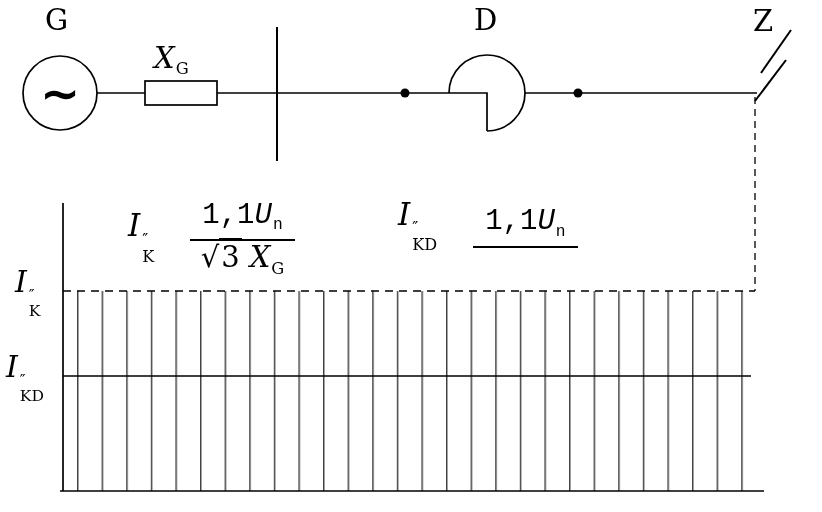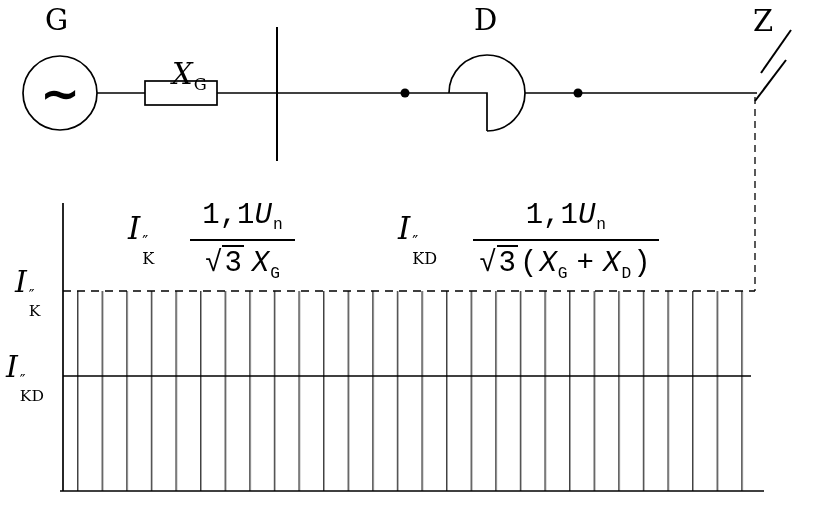--- a/index.html
+++ b/index.html
@@ -16,21 +16,21 @@
   .stack {
     display: inline-flex; flex-direction: column; align-items: flex-start;
     font-size: 0.52em; font-style: normal; line-height: 1.05;
     vertical-align: -0.52em; margin-left: 2px;
   }
   .ylab { font-size: 30px; line-height: 1; }
   .math { font-size: 29px; line-height: 1; display: flex; align-items: center; }
   .math .lhs { margin-right: 36px; font-size: 31px; white-space: nowrap; }
   .frac { display: inline-flex; flex-direction: column; }
   .frac .num { border-bottom: 2px solid #000; padding: 2px 12px 6px; text-align: center; white-space: nowrap; font-family: Liberation Mono, monospace; }
-  .frac .den { padding: 8px 6px 0; text-align: center; white-space: nowrap; font-family: Liberation Mono, monospace; }
+  .frac .den { padding: 2px 6px 0; text-align: center; white-space: nowrap; }
   .radicand { border-top: 2px solid #000; padding: 0 2px; }
   .sp-l { margin-left: 8px; }
   .plus { margin: 0 9px; }
   .paren { margin: 0 2px; }
   .gen-sym {
     font-family: "DejaVu Sans", "Liberation Sans", sans-serif;
     font-weight: bold; font-size: 48px;
     display: flex; align-items: center; justify-content: center;
   }
 </style>
@@ -63,21 +63,21 @@
     <line x1="63" y1="203" x2="63" y2="491" stroke="#000" stroke-width="1.7"></line>
     <line x1="60" y1="491" x2="764" y2="491" stroke="#000" stroke-width="1.7"></line>
     <rect x="77" y="291" width="668" height="200" fill="url(#vhatch)"></rect>
     <line x1="63" y1="291" x2="755" y2="291" stroke="#000" stroke-width="1.3" stroke-dasharray="8 6"></line>
     <line x1="63" y1="376" x2="751" y2="376" stroke="#000" stroke-width="1.6"></line>
   </svg>
 
   <div class="abs lbl" style="left:45px; top:6px;">G</div>
   <div class="abs gen-sym" style="left:24px; top:60px; width:72px; height:66px;">∼</div>
 
-  <div class="abs lbl" style="left:172px; top:44px;margin-top:16px;"><span class="mvar">X</span><span class="msub">G</span></div>
+  <div class="abs lbl" style="left:154px; top:44px;"><span class="mvar">X</span><span class="msub">G</span></div>
 
   <div class="abs lbl" style="left:474px; top:6px;">D</div>
   <div class="abs lbl" style="left:753px; top:7px;">Z</div>
 
   <div class="abs ylab" style="left:15px; top:267px;"><span class="mvar">I</span><span class="stack">
         <span>″</span>
         <span>K</span>
       </span></div>
 
   <div class="abs ylab" style="left:6px; top:352px;"><span class="mvar">I</span><span class="stack">
@@ -96,17 +96,16 @@
     </span>
   </div>
 
   <div class="abs math" style="left:398px; top:199px;">
     <span class="lhs"><span class="mvar">I</span><span class="stack">
           <span>″</span>
           <span>KD</span>
         </span></span>
     <span class="frac">
       <span class="num"><span>1,1</span><span class="mvar">U</span><span class="msub">n</span></span>
-      <span class="den"><span>√</span><span class="radicand">3</span><span class="paren sp-l">(</span><span class="mvar">X</span><span class="msub">G</span><span class="plus">+</span><span class="mvar">X</span><span class="msub">D</span><span class="paren">)</span></span>
     </span>
   </div>
 
 </div>
 
 </body></html>

